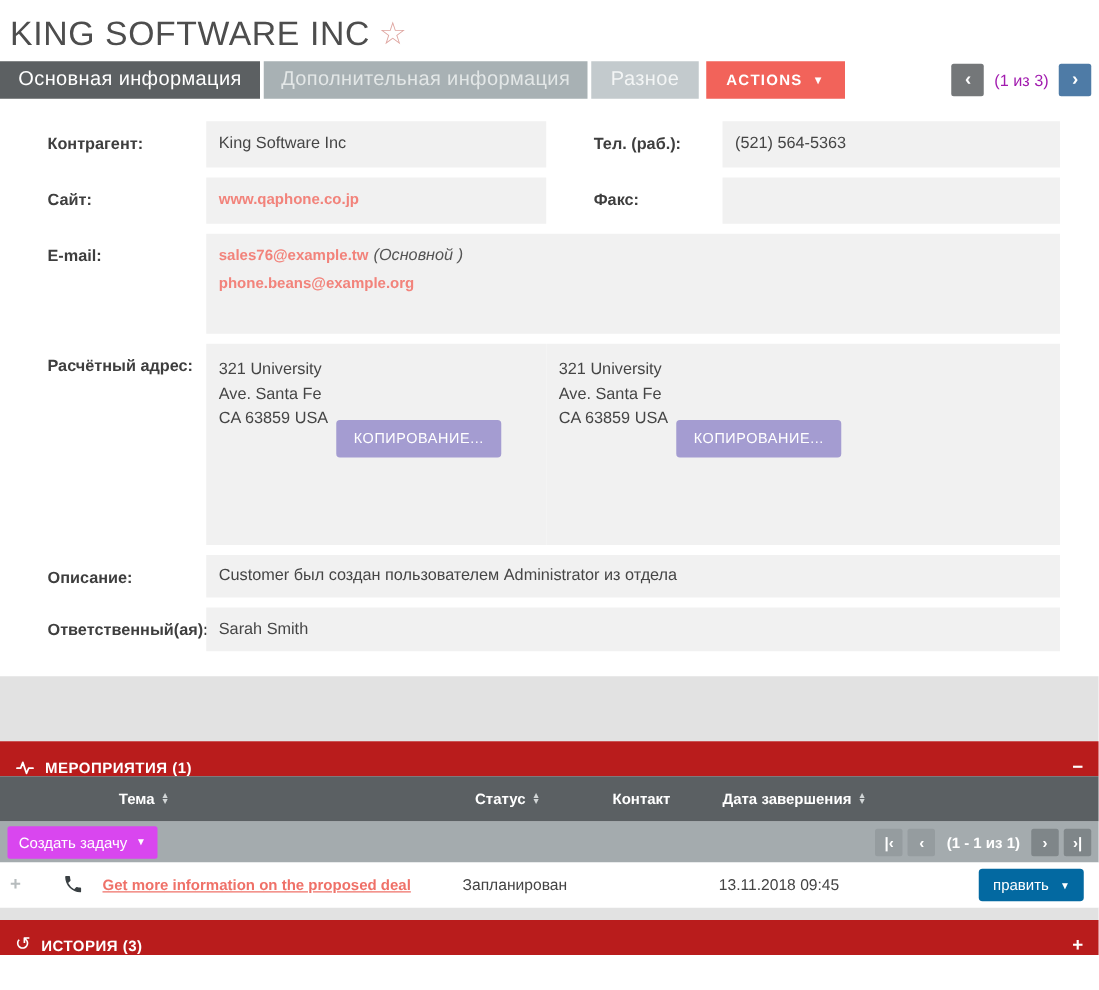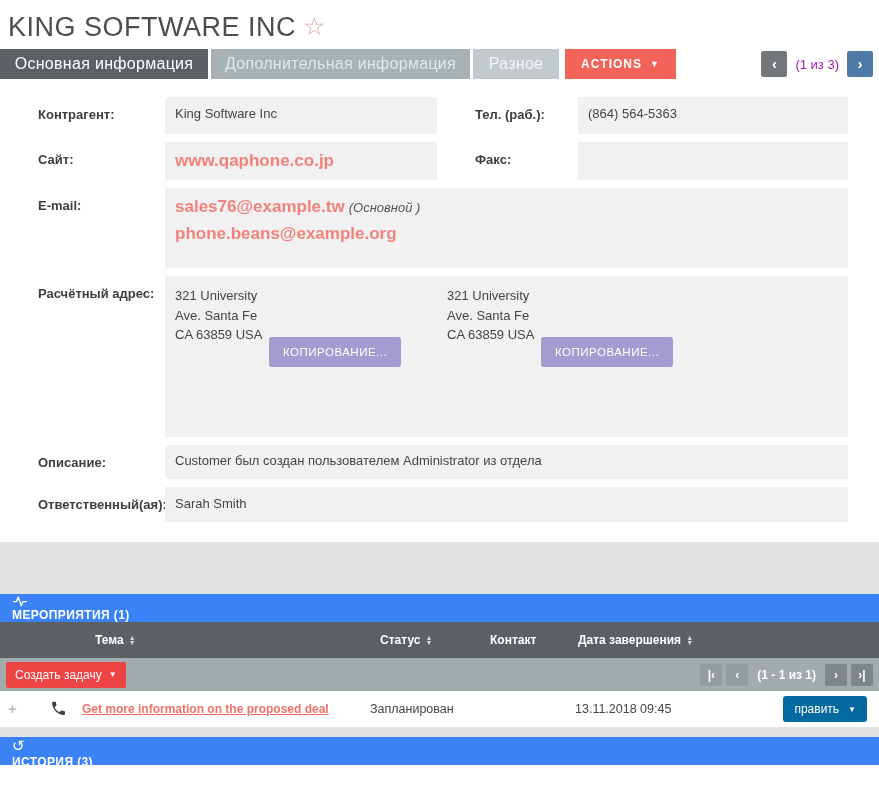--- a/index.html
+++ b/index.html
@@ -32,52 +32,52 @@
 
   
   .panel { background: #fff; padding-top: 18px; padding-bottom: 20px; }
   .f-row { display: flex; margin: 0 31px 8px 38px; }
   .f-label { width: 127px; flex: none; font-weight: bold; font-size: 13px; color: #3e3e3e; padding-top: 10px; line-height: 1.3; }
   .f-label-right { width: 103px; flex: none; margin-left: 38px; font-weight: bold; font-size: 13px; color: #3e3e3e; padding-top: 10px; line-height: 1.3; }
   .f-box { background: #f1f1f1; padding: 9px 10px; font-size: 13px; color: #454545; min-height: 37px; cursor: pointer; }
   .w-left { width: 272px; flex: none; }
   .w-right { flex: 1; }
   .w-full { flex: 1; }
-  .link { color: #f2837b; font-weight: bold; text-decoration: none; cursor: pointer; font-size: 17px; }
+  .link { color: #f2837b; font-weight: bold; text-decoration: none; cursor: pointer; font-size: 12px; }
   .email-box { height: 80px; }
   .email-line { margin-bottom: 7px; }
   .email-note { color: #555; font-style: italic; font-weight: normal; margin-left: 4px; }
   .addr-box { height: 161px; display: flex; align-items: flex-start; }
   .addr-text { width: 92px; flex: none; line-height: 1.5; padding-top: 1px; }
   .copy-btn { background: #a49cd1; color: #fff; border: none; font-family: "Liberation Sans", sans-serif; font-size: 11.5px; letter-spacing: 0.5px; padding: 9px 14px; border-radius: 3px; margin-top: 52px; margin-left: 2px; white-space: nowrap; cursor: pointer; }
   .desc-box { min-height: 34px; padding: 8px 10px; }
   .owner-box { min-height: 35px; padding: 9px 10px; }
 
   
   .section-gap { height: 52px; background: #e2e2e2; }
   .small-gap { height: 10px; background: #e2e2e2; }
 
   
-  .sec-header { height: 28px; background: #3b82f6; color: #fff; display: flex; align-items: flex-start; padding: 0 12px; font-size: 12px; font-weight: bold; letter-spacing: 0.4px; flex-direction: column; }
+  .sec-header { height: 28px; background: #b91c1c; color: #fff; display: flex; align-items: flex-end; padding: 0 12px; font-size: 12px; font-weight: bold; letter-spacing: 0.4px; }
   .sec-icon { margin-right: 8px; display: inline-flex; align-items: center; }
   .sec-toggle { margin-left: auto; font-size: 15px; cursor: pointer; line-height: 1; }
   .history-glyph { font-size: 15px; font-weight: normal; }
 
   
   .cols-row { height: 36px; background: #5b6063; position: relative; color: #fff; font-size: 12px; font-weight: bold; }
   .col { position: absolute; top: 0; height: 36px; display: flex; align-items: center; gap: 5px; cursor: pointer; }
   .col-subject { left: 95px; }
   .col-status { left: 380px; }
   .col-contact { left: 490px; cursor: default; }
   .col-due { left: 578px; }
   .sort { display: inline-flex; flex-direction: column; align-items: center; }
   .sort span { font-size: 7px; line-height: 5px; color: #d2d6d7; }
 
   .toolbar { height: 33px; background: #a4abae; display: flex; align-items: center; padding: 0 6px; }
-  .create-btn { background: #ef4444; color: #fff; font-size: 12px; padding: 6px 9px; border-radius: 2px; display: flex; align-items: center; gap: 7px; border: none; cursor: pointer; font-family: "Liberation Sans", sans-serif; }
+  .create-btn { background: #d946ef; color: #fff; font-size: 12px; padding: 6px 9px; border-radius: 2px; display: flex; align-items: center; gap: 7px; border: none; cursor: pointer; font-family: "Liberation Sans", sans-serif; }
   .create-caret { font-size: 8px; }
   .list-nav { margin-left: auto; display: flex; align-items: center; gap: 4px; color: #fff; font-weight: bold; font-size: 12px; }
   .pg-btn { min-width: 22px; height: 22px; text-align: center; line-height: 22px; font-size: 12px; border-radius: 2px; color: #fff; cursor: pointer; padding: 0 3px; }
   .pg-disabled { background: #959c9f; }
   .pg-active { background: #7f8689; }
   .pg-count { margin: 0 5px; }
 
   .data-row { height: 36px; background: #ffffff; position: relative; font-size: 12.5px; color: #444; }
   .row-plus { position: absolute; left: 8px; top: 9px; color: #b7bcbe; font-size: 15px; font-weight: bold; cursor: pointer; }
   .row-phone { position: absolute; left: 50px; top: 9px; }
@@ -108,21 +108,21 @@
     <div class="nav-btn nav-next">›</div>
   </div>
 </div>
 
 <div class="panel">
 
   <div class="f-row">
     <div class="f-label">Контрагент:</div>
     <div class="f-box w-left">King Software Inc</div>
     <div class="f-label-right">Тел. (раб.):</div>
-    <div class="f-box w-right">(864) 564-5363</div>
+    <div class="f-box w-right">(521) 564-5363</div>
   </div>
 
   <div class="f-row">
     <div class="f-label">Сайт:</div>
     <div class="f-box w-left">
       <a class="link">www.qaphone.co.jp</a>
     </div>
     <div class="f-label-right">Факс:</div>
     <div class="f-box w-right"></div>
   </div>

